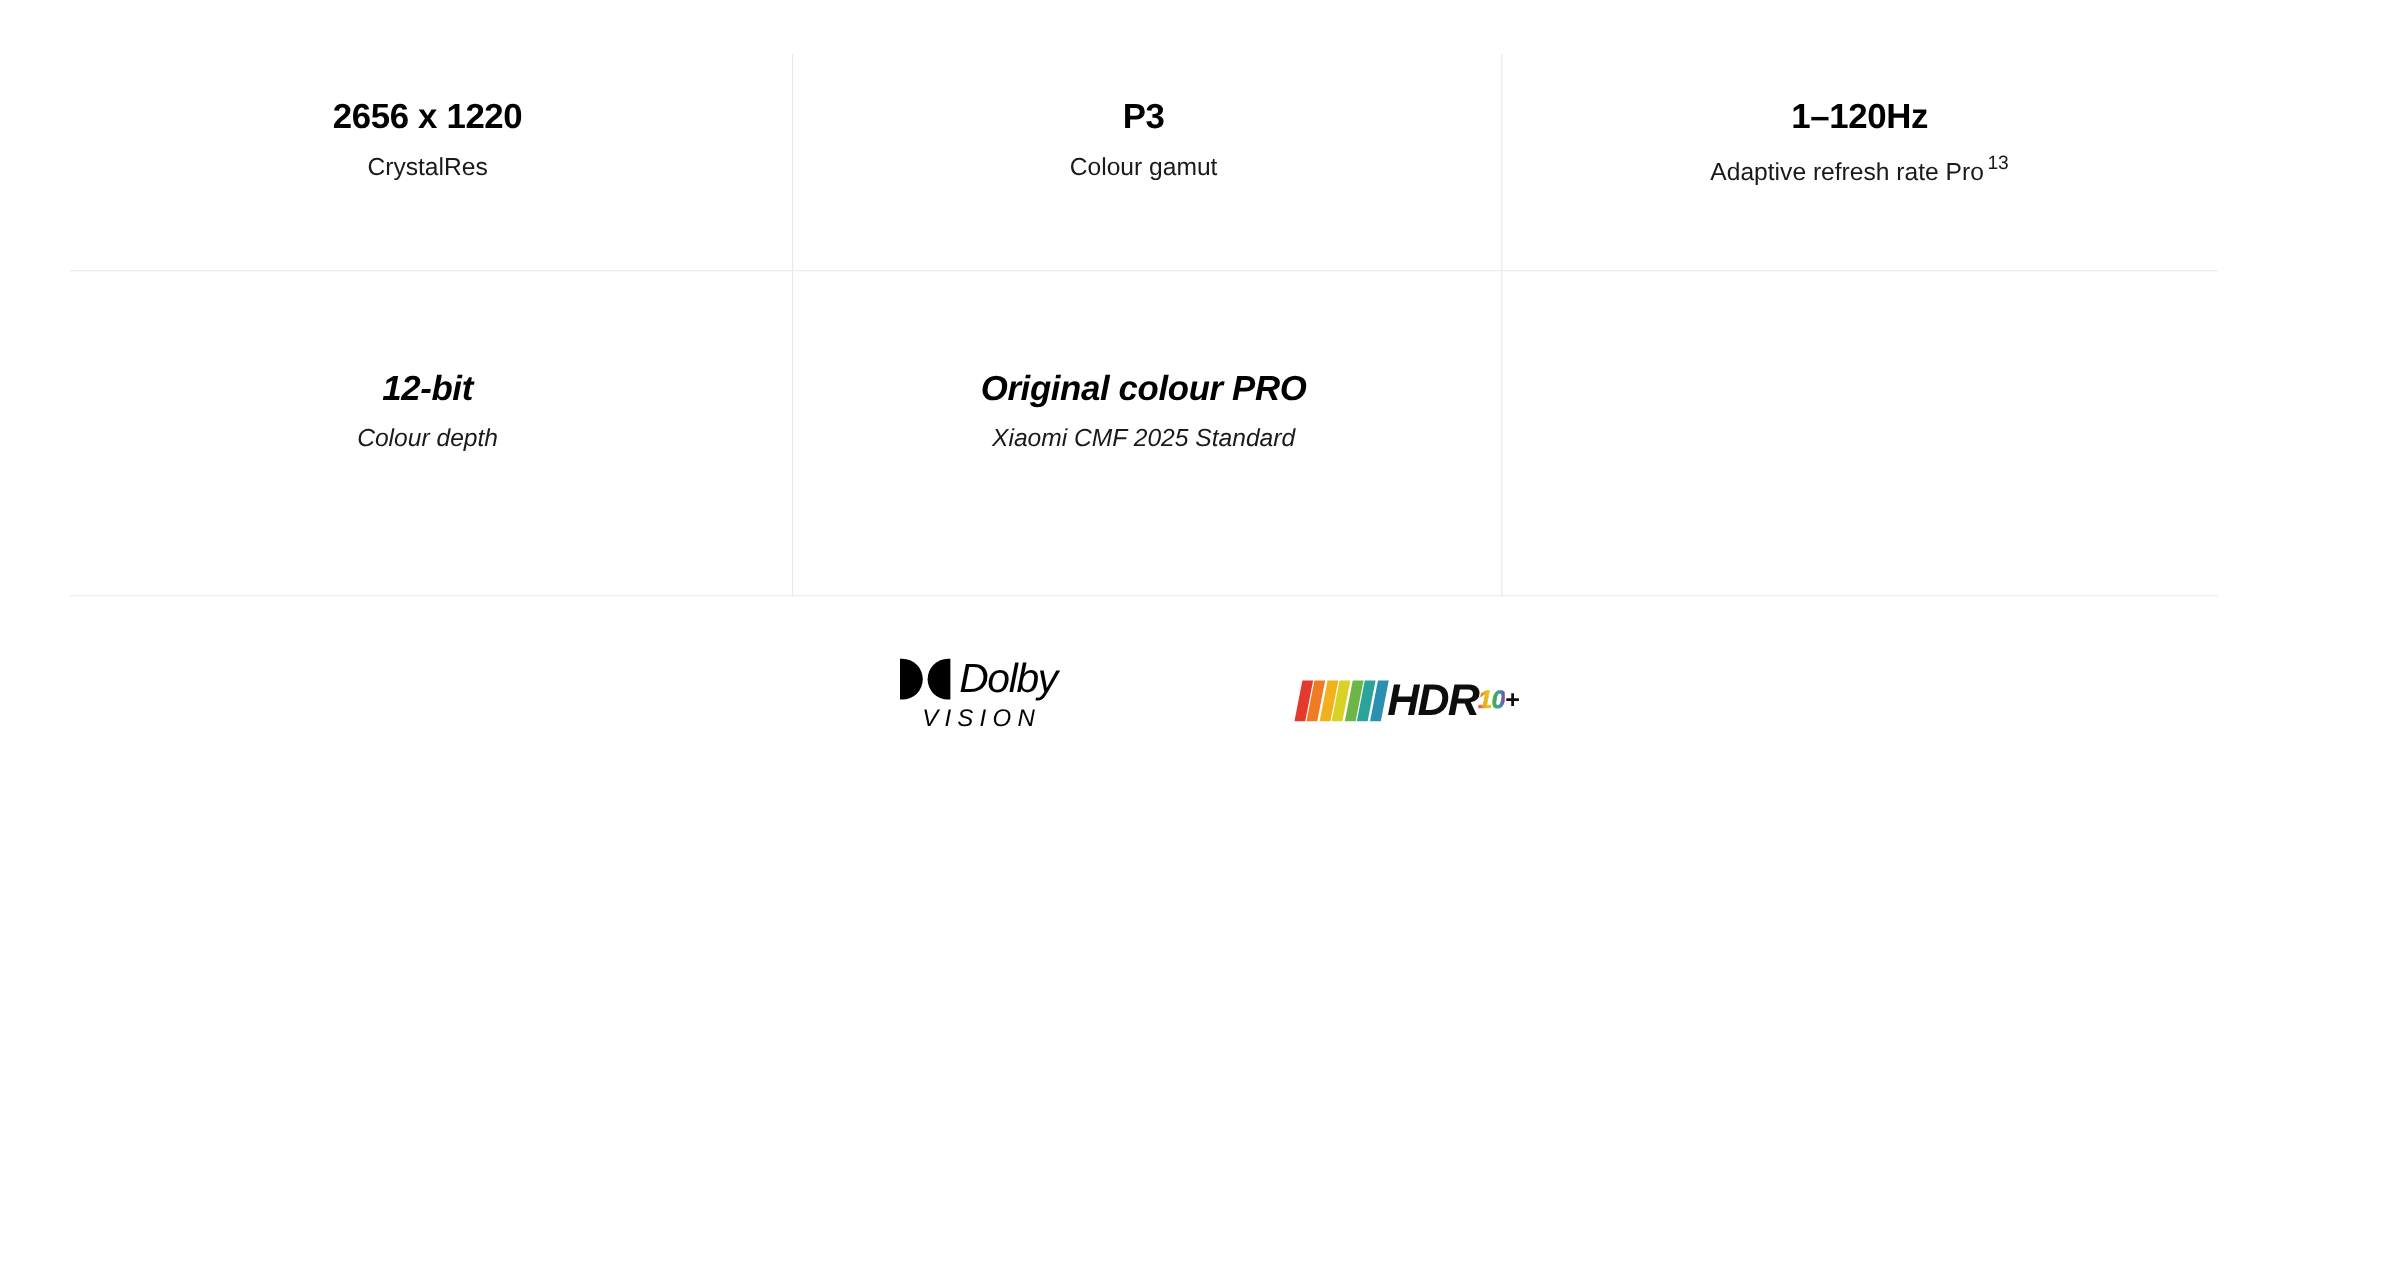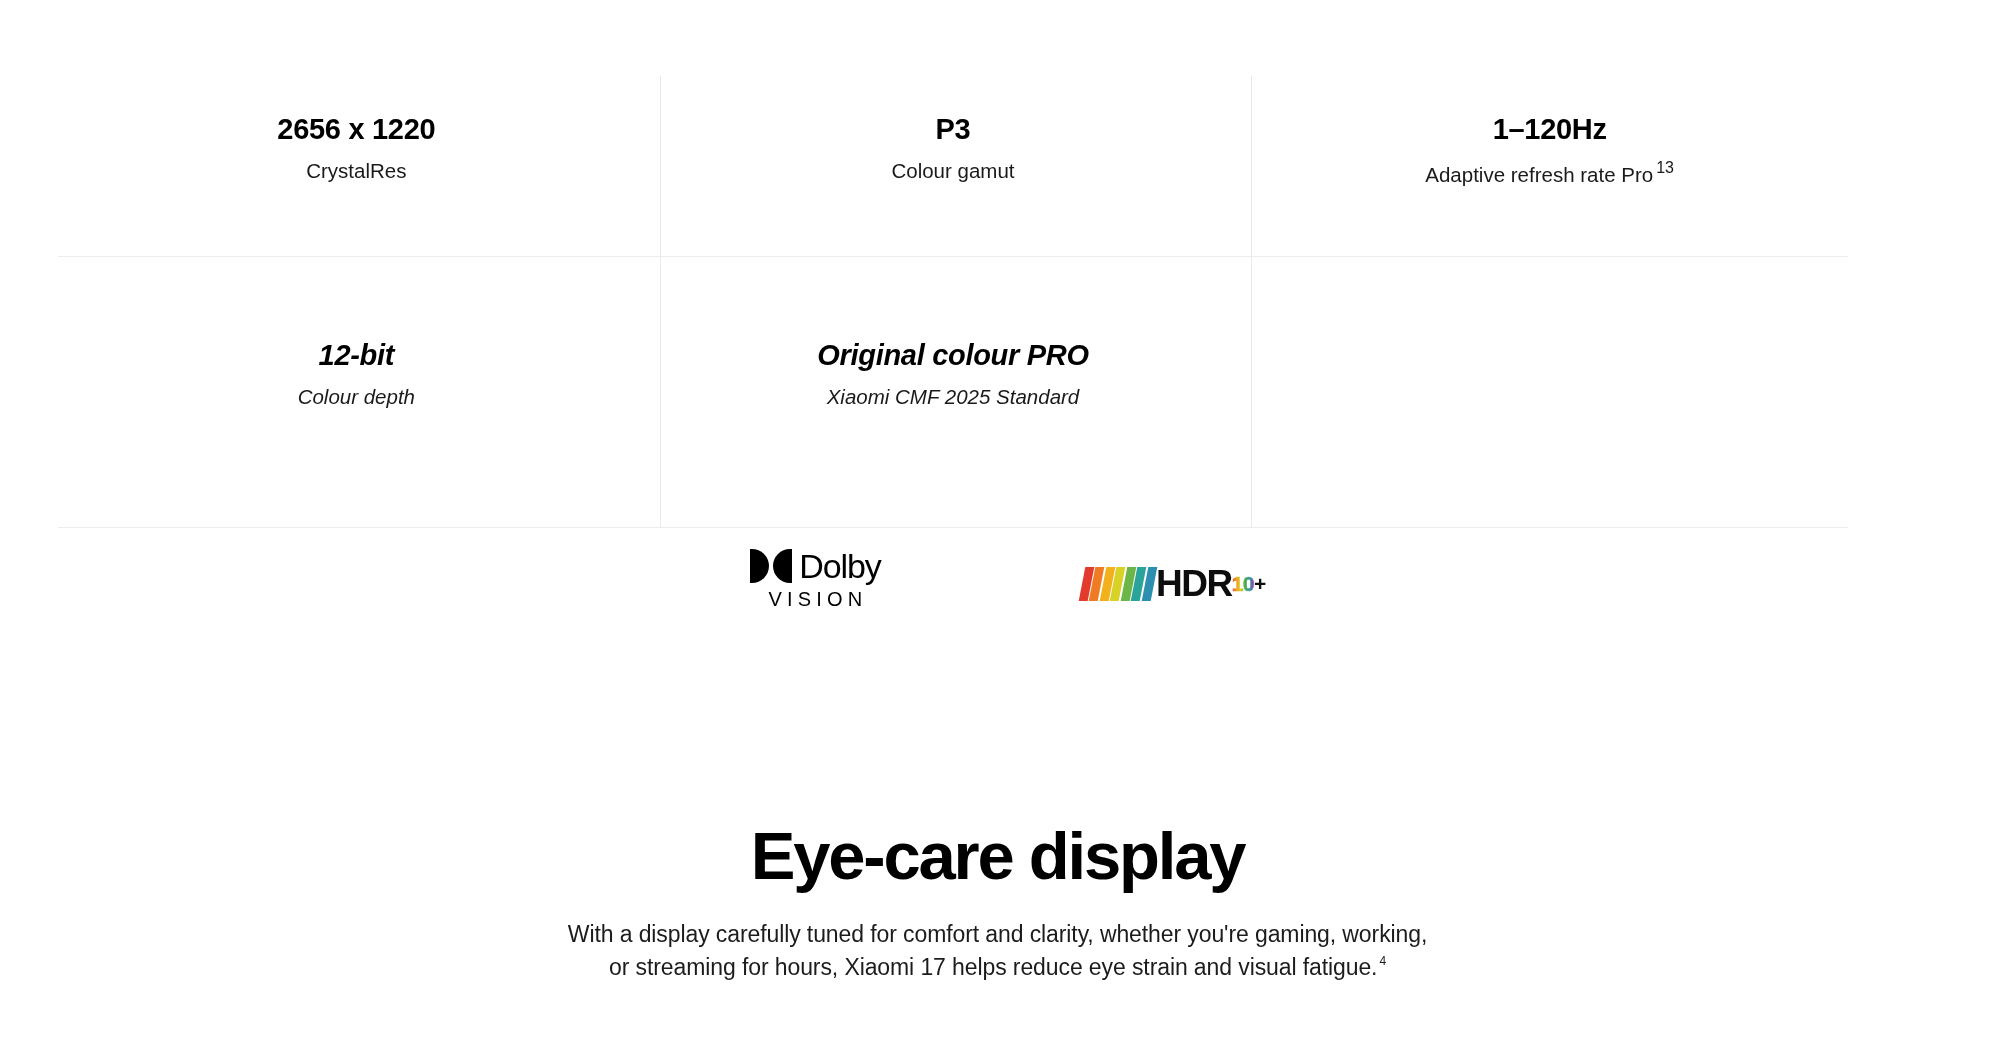--- a/index.html
+++ b/index.html
@@ -19,21 +19,20 @@
     background: #ffffff;
   }
 
   
   .spec-grid {
     position: absolute;
     left: 58px;
     top: 0px;
     width: 1790px;
     height: 497px;
-    margin-top: 31px;
   }
 
   .spec-row {
     display: flex;
     width: 100%;
     position: relative;
   }
   .spec-row.row-1 { height: 225px; }
   .spec-row.row-2 { height: 272px; }
 
@@ -102,20 +101,21 @@
     position: absolute;
     left: 0;
     top: 533px;
     width: 1995px;
     height: 90px;
     display: flex;
     align-items: center;
     justify-content: center;
     gap: 182px;
     padding-left: 18px;
+    font-style: italic;
   }
 
   
   .dolby {
     display: flex;
     flex-direction: column;
     align-items: center;
     width: 168px;
   }
   .dolby-top {
@@ -298,21 +298,14 @@
         <i style="background:#6cb648"></i>
         <i style="background:#2aa39a"></i>
         <i style="background:#2c8fb0"></i>
       </div>
       <div class="hdr-text">HDR</div>
       <div class="hdr-ten">10</div>
       <div class="hdr-plus">+</div>
     </div>
   </div>
 
-  <div class="eyecare">
-    <h1 class="eyecare-title">Eye-care display</h1>
-    <p class="eyecare-body">
-      <span>With a display carefully tuned for comfort and clarity, whether you're gaming, working,</span><br>
-      <span>or streaming for hours, Xiaomi 17 helps reduce eye strain and visual fatigue.</span><span class="sup">4</span>
-    </p>
-  </div>
 
 </div>
 
 </body></html>

